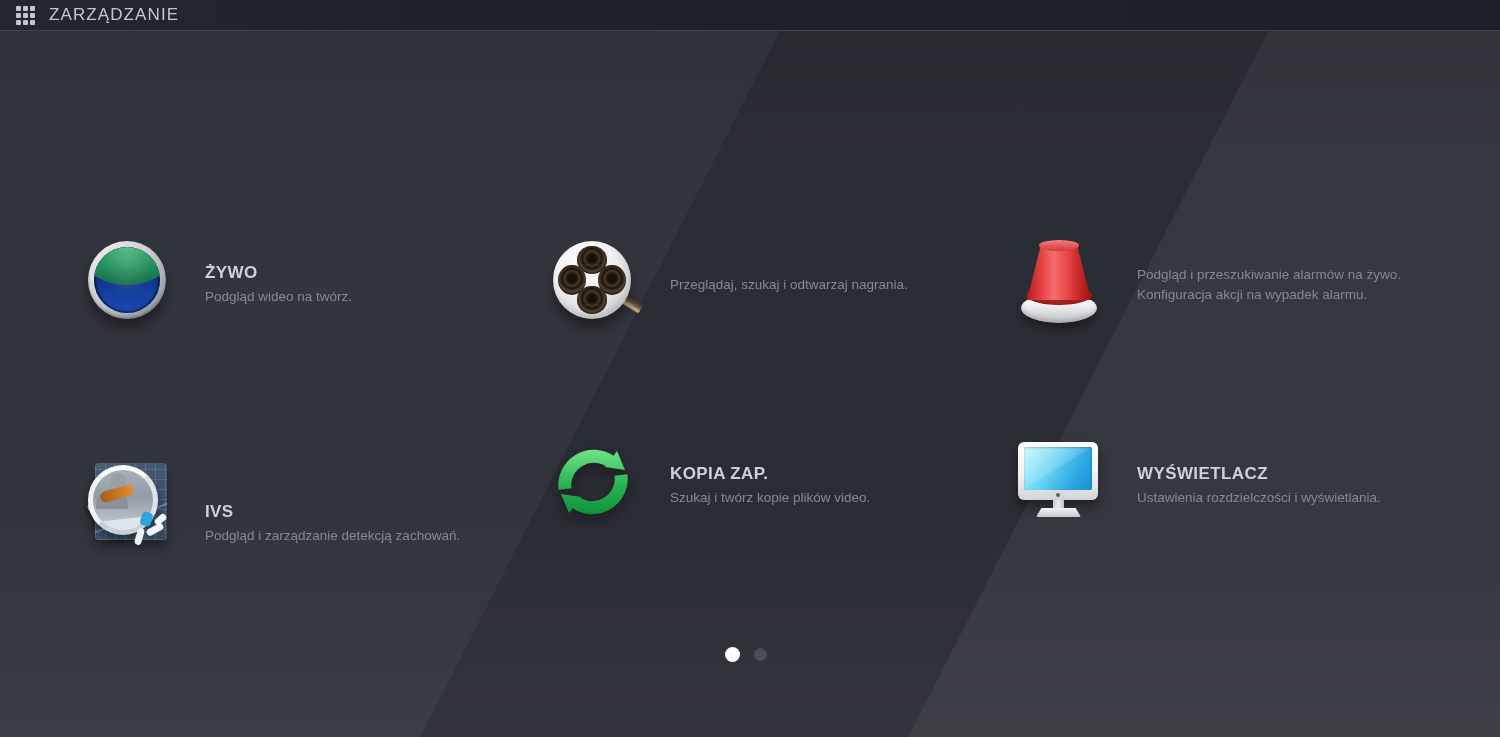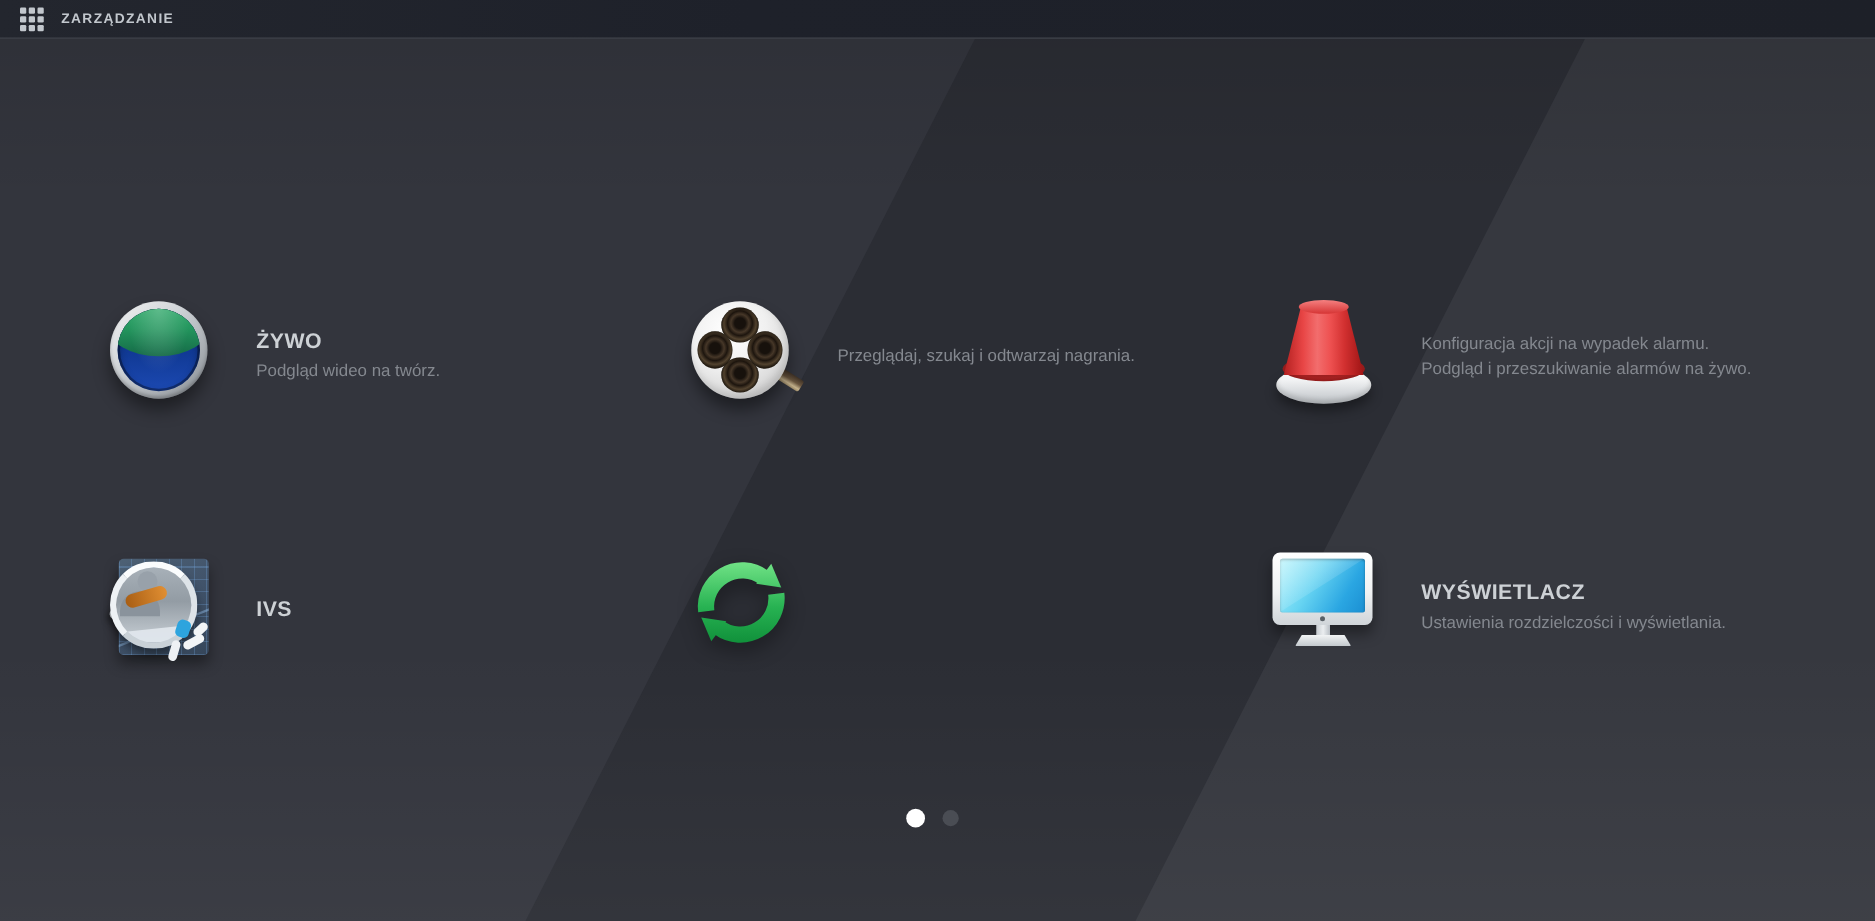--- a/index.html
+++ b/index.html
@@ -16,21 +16,21 @@
 
   
   .topbar{position:absolute;top:0;left:0;width:100%;height:31px;box-sizing:border-box;
     background:linear-gradient(90deg,#23262e 0%,#1e212a 40%,#1d2028 100%);
     border-bottom:1px solid #3f434b;display:flex;justify-content:space-between;align-items:center;
     padding:0 8px;z-index:10;}
   .tb-left{display:flex;align-items:center;height:100%;}
   .grid-icon{display:grid;grid-template-columns:repeat(3,5px);grid-template-rows:repeat(3,5px);
     gap:2px;margin:0 14px 0 8px;cursor:pointer;}
   .grid-icon i{background:#c2c7cd;border-radius:1px;}
-  .tb-title{font-size:11px;font-weight:700;letter-spacing:1.1px;color:#c2c7cd;}
+  .tb-title{font-size:17px;font-weight:400;letter-spacing:1.1px;color:#c2c7cd;}
   .tb-right{display:flex;align-items:center;height:100%;}
   .tb-datetime{font-size:12.5px;color:#ccd0d4;margin-right:16px;}
   .tb-divider{width:1px;height:31px;background:#3a3e46;}
   .person-icon{position:relative;width:16px;height:16px;margin:0 24px 0 22px;cursor:pointer;}
   .p-head{position:absolute;left:4.5px;top:0;width:7px;height:7px;border-radius:50%;background:#aab0b7;}
   .p-body{position:absolute;left:0;top:8px;width:16px;height:8px;border-radius:8px 8px 3px 3px;background:#aab0b7;}
   .logout-wrap{display:flex;align-items:center;margin-right:22px;cursor:pointer;}
   .logout-icon{position:relative;width:15px;height:16px;}
   .logout-box{position:absolute;inset:0;border:2px solid #a7adb4;border-radius:3px;box-sizing:border-box;}
   .logout-gap{position:absolute;right:-1px;top:5px;width:4px;height:6px;background:#1e212a;}
@@ -49,21 +49,21 @@
   .tray-monitor-icon{position:relative;width:24px;height:20px;margin-left:16px;cursor:pointer;}
   .tm-screen{position:absolute;left:0;top:0;width:24px;height:16px;box-sizing:border-box;
     border:2px solid #cbd0d6;border-radius:2px;
     background:linear-gradient(to top left,#d2d7dc 49%,#2a2e36 50%);}
   .tm-neck{position:absolute;left:11px;top:16px;width:3px;height:2px;background:#cbd0d6;}
   .tm-base{position:absolute;left:7px;top:18px;width:11px;height:2px;background:#cbd0d6;}
 
   
   .mi{position:absolute;display:flex;align-items:center;width:478px;height:86px;cursor:pointer;}
   #mi1{left:86px;top:239px;} #mi2{left:551px;top:239px;} #mi3{left:1018px;top:239px;}
-  #mi4{left:86px;top:444px;} #mi5{left:551px;top:440px;} #mi6{left:1018px;top:440px;}
+  #mi4{left:86px;top:460px;align-items:flex-end;} #mi5{left:551px;top:440px;} #mi6{left:1018px;top:440px;}
   .icon-box{position:relative;width:82px;height:86px;flex:none;}
   .mi-text{margin-left:37px;padding-top:6px;}
   .mi-title{font-size:17px;font-weight:700;letter-spacing:.4px;color:#cdd1d5;}
   .mi-desc{font-size:13.5px;color:#84888f;line-height:20px;}
   .mi-title{margin-bottom:4px;}
 
   
   .lens{position:absolute;left:2px;top:2px;width:78px;height:78px;border-radius:50%;
     background:linear-gradient(135deg,#f5f5f5 0%,#cfd3d7 40%,#878d93 100%);
     box-shadow:0 9px 14px rgba(0,0,0,.42), inset 0 -2px 3px rgba(0,0,0,.25);}
@@ -215,22 +215,22 @@
   </div>
 
   <div class="mi" id="mi3">
     <div class="icon-box">
       <i class="siren-base"></i>
       <i class="siren-opening"></i>
       <i class="siren-dome"></i>
       <i class="siren-cap"></i>
     </div>
     <div class="mi-text">
+      <div class="mi-desc">Podgląd i przeszukiwanie alarmów na żywo.</div>
       <div class="mi-desc">Konfiguracja akcji na wypadek alarmu.</div>
-      <div class="mi-desc">Podgląd i przeszukiwanie alarmów na żywo.</div>
     </div>
   </div>
 
   <div class="mi" id="mi4">
     <div class="icon-box">
       <div class="ivs-board">
         <div class="ivs-grid"></div>
         <div class="ivs-trend"></div>
       </div>
       <div class="ivs-glass">
@@ -240,39 +240,44 @@
         <i class="ivs-desk"></i>
       </div>
       <i class="ivs-handle"></i>
       <i class="runner-torso"></i>
       <i class="runner-limb1"></i>
       <i class="runner-limb2"></i>
       <i class="runner-limb3"></i>
     </div>
     <div class="mi-text">
       <div class="mi-title">IVS</div>
+      <div class="mi-desc">Podgląd i zarządzanie detekcją zachowań.</div>
     </div>
   </div>
 
   <div class="mi" id="mi5">
     <div class="icon-box">
       <svg class="sync-svg" width="84" height="84" viewBox="0 0 84 84">
         <defs>
           <linearGradient id="gGreen" gradientUnits="userSpaceOnUse" x1="42" y1="4" x2="42" y2="80">
             <stop offset="0" stop-color="#7cea8e"></stop>
             <stop offset="0.55" stop-color="#27b252"></stop>
             <stop offset="1" stop-color="#0c8a36"></stop>
           </linearGradient>
         </defs>
         <path d="M14 49 A29 29 0 0 1 60 22" fill="none" stroke="url(#gGreen)" stroke-width="13"></path>
         <polygon points="74,30 66,11 54,27" fill="url(#gGreen)"></polygon>
         <path d="M70 35 A29 29 0 0 1 24 62" fill="none" stroke="url(#gGreen)" stroke-width="13"></path>
         <polygon points="10,54 18,73 30,57" fill="url(#gGreen)"></polygon>
       </svg>
     </div>
+    <div class="mi-text">
+      <div class="mi-title">KOPIA ZAP.</div>
+      <div class="mi-desc">Szukaj i twórz kopie plików video.</div>
+    </div>
   </div>
 
   <div class="mi" id="mi6">
     <div class="icon-box">
       <div class="mon-frame"></div>
       <div class="mon-screen">
           <i class="mon-sheen"></i>
         </div>
       <i class="mon-dot"></i>
       <i class="mon-neck"></i>

